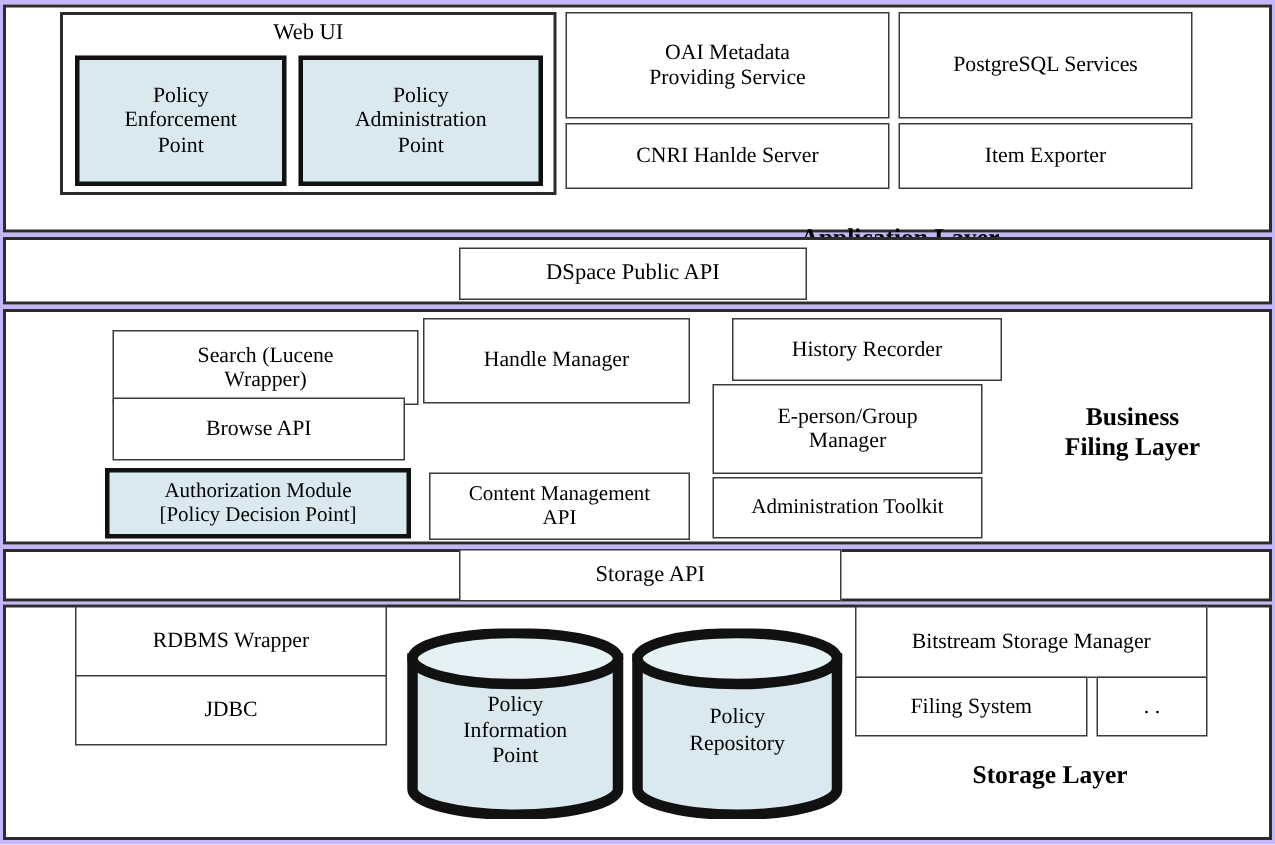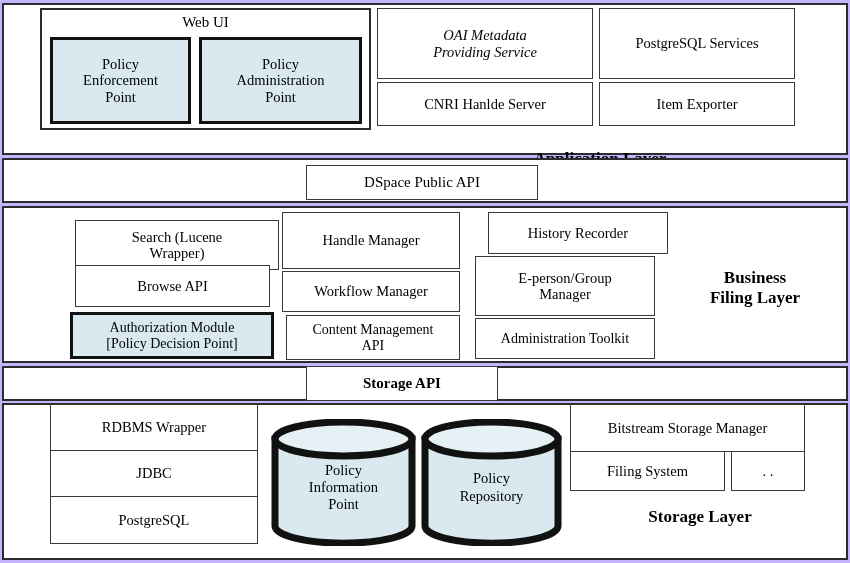--- a/index.html
+++ b/index.html
@@ -108,21 +108,21 @@
 Point</span>
   </div>
 
   <div class="abs box policy" style="left:199px; top:37px; width:163px; height:87px;">
     <span style="white-space:pre-line;">Policy
 Administration
 Point</span>
   </div>
 
   <div class="abs box" style="left:377px; top:8px; width:216px; height:71px;">
-    <span style="white-space:pre-line;font-style:italic;">OAI Metadata
+    <span style="white-space:pre-line;">OAI Metadata
 Providing Service</span>
   </div>
 
   <div class="abs box" style="left:599px; top:8px; width:196px; height:71px;">
     <span style="white-space:pre-line;">PostgreSQL Services</span>
   </div>
 
   <div class="abs box" style="left:377px; top:82px; width:216px; height:44px;">
     <span style="white-space:pre-line;">CNRI Hanlde Server</span>
   </div>
@@ -150,23 +150,20 @@
     <span style="white-space:pre-line;">Browse API</span>
   </div>
   <div class="abs box policy" style="left:70px; top:312px; width:204px; height:47px; font-size:14px;">
     <span style="white-space:pre-line;">Authorization Module
 [Policy Decision Point]</span>
   </div>
 
   <div class="abs box" style="left:282px; top:212px; width:178px; height:57px;text-align:center;">
     <span style="white-space:pre-line;">Handle Manager</span>
   </div>
-  <div class="abs box" style="left:282px; top:271px; width:178px; height:41px;">
-    <span style="white-space:pre-line;">Workflow Manager</span>
-  </div>
   <div class="abs box" style="left:286px; top:315px; width:174px; height:45px; font-size:14px;">
     <span style="white-space:pre-line;">Content Management
 API</span>
   </div>
 
   <div class="abs box" style="left:488px; top:212px; width:180px; height:42px;">
     <span style="white-space:pre-line;">History Recorder</span>
   </div>
   <div class="abs box" style="left:475px; top:256px; width:180px; height:60px;">
     <span style="white-space:pre-line;">E-person/Group
@@ -175,36 +172,33 @@
   <div class="abs box" style="left:475px; top:318px; width:180px; height:41px; font-size:14px;">
     <span style="white-space:pre-line;">Administration Toolkit</span>
   </div>
 
   <div class="abs label-layer" style="left:665px; top:258px; width:180px; height:60px;">
     <span style="white-space:pre-line;">Business
 Filing Layer</span>
   </div>
 
   <div class="abs band" style="top:366px; height:35px;"></div>
-  <div class="abs box" style="left:306px; top:366px; width:192px; height:35px; font-size:15px;font-weight:bold;">
+  <div class="abs box" style="left:306px; top:366px; width:255px; height:35px; font-size:15px;">
     <span>Storage API</span>
   </div>
 
   <div class="connector" style="left:258px; top:403px; width:312px;"></div>
 
   <div class="abs band" style="top:403px; height:157px;"></div>
 
   <div class="abs box" style="left:50px; top:404px; width:208px; height:47px;">
     <span style="white-space:pre-line;">RDBMS Wrapper</span>
   </div>
   <div class="abs box" style="left:50px; top:450px; width:208px; height:47px;">
     <span style="white-space:pre-line;">JDBC</span>
-  </div>
-  <div class="abs box" style="left:50px; top:496px; width:208px; height:48px;">
-    <span style="white-space:pre-line;">PostgreSQL</span>
   </div>
 
   <div class="cyl" style="left:271px; top:419px; width:145px; height:127px;">
     <svg viewBox="0 0 145 127" preserveAspectRatio="none" aria-hidden="true">
       <path d="M4,20 L4,107 A68,17 0 0 0 141,107 L141,20 Z" fill="#d9e9ef" stroke="#111111" stroke-width="7"></path>
       <ellipse cx="72.5" cy="20" rx="68.5" ry="17" fill="#e6f1f5" stroke="#111111" stroke-width="7"></ellipse>
     </svg>
     <div class="cyl-label" style="white-space:pre-line;">Policy
 Information
 Point</div>

